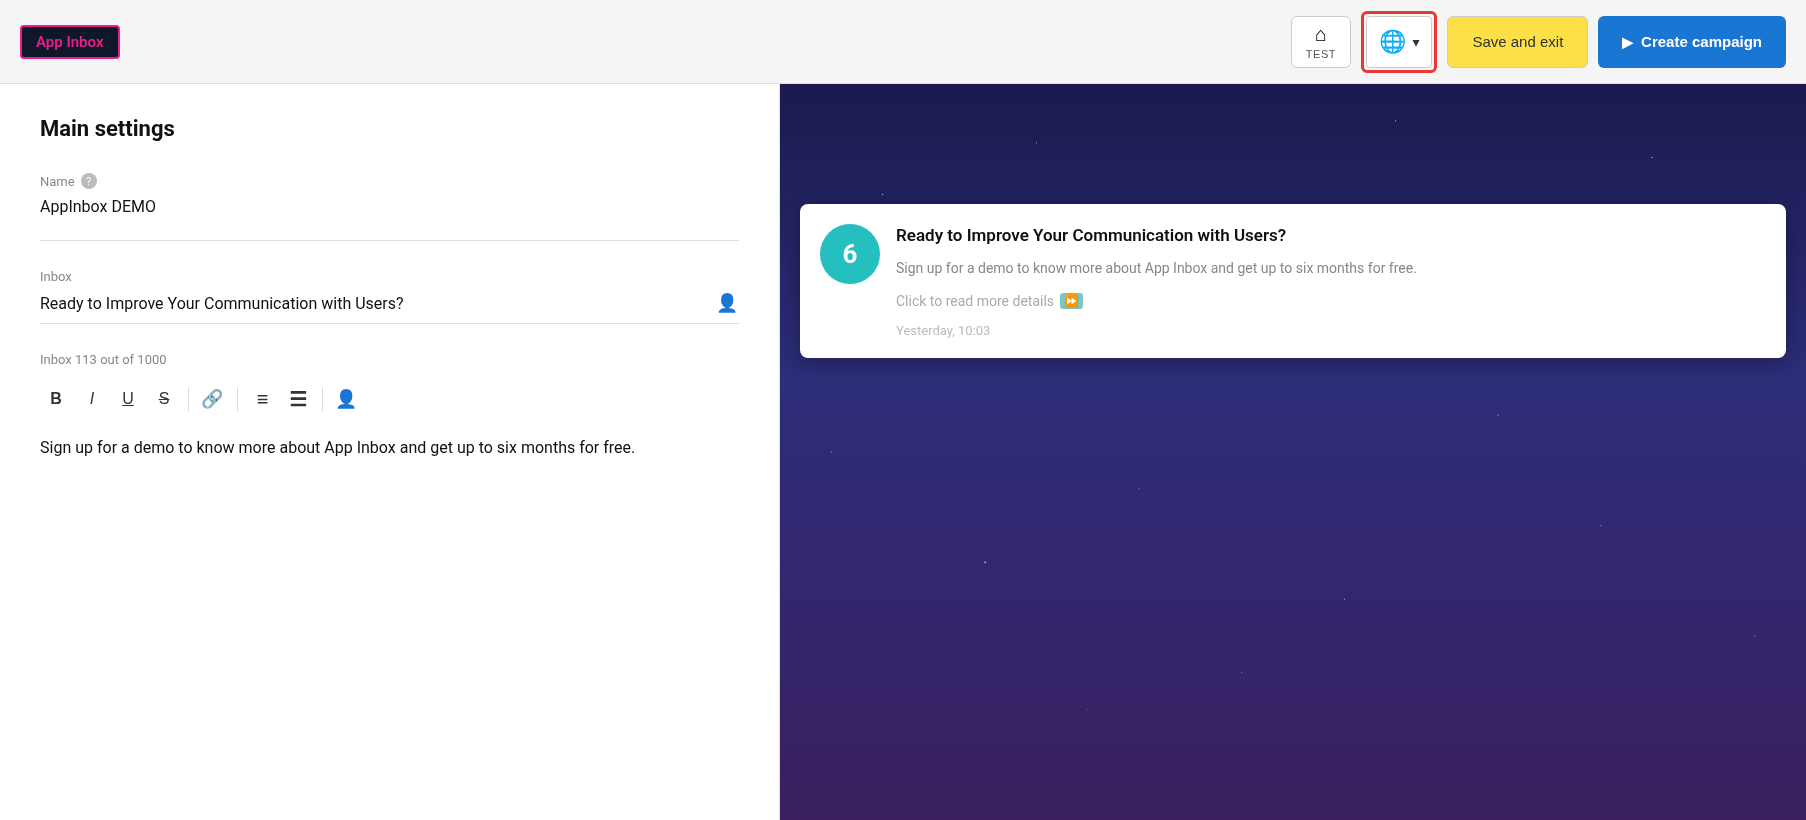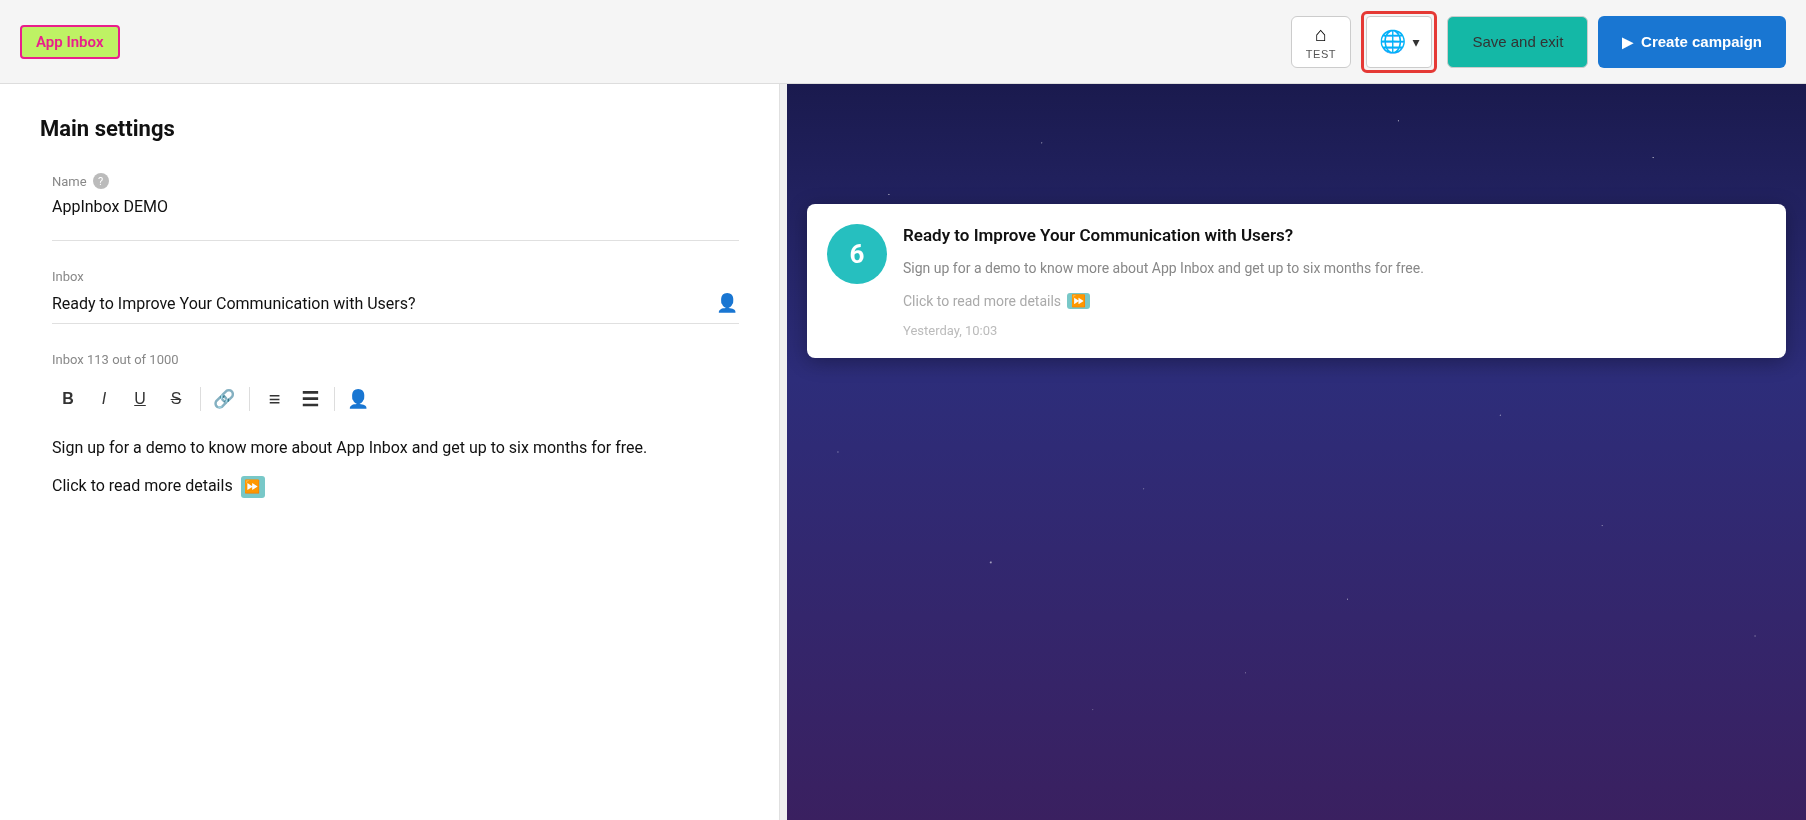--- a/index.html
+++ b/index.html
@@ -15,21 +15,21 @@
       padding: 0 20px;
       height: 84px;
     }
     .app-inbox-badge {
       border: 2px solid #e91e8c;
       color: #e91e8c;
       font-weight: 600;
       font-size: 15px;
       padding: 6px 14px;
       border-radius: 4px;
-      background: #bef264;
+      background: #0f172a;
     }
     .header-right {
       display: flex;
       align-items: center;
       gap: 10px;
     }
     .test-btn {
       display: flex;
       flex-direction: column;
       align-items: center;
@@ -58,21 +58,21 @@
       border-radius: 4px;
       padding: 8px 12px;
       cursor: pointer;
       height: 52px;
       gap: 6px;
     }
     .globe-icon { font-size: 22px; color: #333; }
     .chevron-icon { font-size: 14px; color: #333; }
     .save-exit-btn {
       border: 1px solid #ccc;
-      background: #14b8a6;
+      background: #fde047;
       border-radius: 6px;
       padding: 8px 24px;
       font-size: 15px;
       font-weight: 500;
       cursor: pointer;
       height: 52px;
       color: #333;
     }
     .create-campaign-btn {
       background: #1976d2;
@@ -87,42 +87,40 @@
       display: flex;
       align-items: center;
       gap: 8px;
     }
     .create-campaign-btn .play-icon { font-size: 14px; }
 
     
     .main-content {
       display: flex;
       height: calc(820px - 84px);
-      gap: 7px;
     }
 
     
     .left-panel {
       width: 780px;
       background: white;
       padding: 32px 40px;
       overflow-y: auto;
       border-right: 1px solid #e0e0e0;
     }
     .section-title {
       font-size: 22px;
       font-weight: 700;
       color: #111;
       margin-bottom: 32px;
     }
 
     
     .field-group {
       margin-bottom: 28px;
-      margin-left: 12px;
     }
     .field-label {
       display: flex;
       align-items: center;
       gap: 6px;
       font-size: 13px;
       color: #888;
       margin-bottom: 8px;
     }
     .help-icon {
@@ -376,24 +374,20 @@
         <button class="toolbar-btn" style="font-size:18px;">🔗</button>
         <div class="toolbar-divider"></div>
         <button class="toolbar-btn" style="font-size:20px; font-weight:700; letter-spacing:-1px;">≡</button>
         <button class="toolbar-btn" style="font-size:20px; font-weight:700; letter-spacing:-1px;">☰</button>
         <div class="toolbar-divider"></div>
         <button class="toolbar-btn" style="font-size:18px;">👤</button>
       </div>
 
       <div class="editor-body">
         <p>Sign up for a demo to know more about App Inbox and get up to six months for free.</p>
-        <p>
-          <span>Click to read more details</span>
-          <span class="fast-forward-icon">⏩</span>
-        </p>
       </div>
     </div>
   </div>
 
   <div class="right-panel">
     <div class="stars-bg"></div>
 
     <div class="message-card">
       <div class="avatar-circle">
         <span class="avatar-number">6</span>

